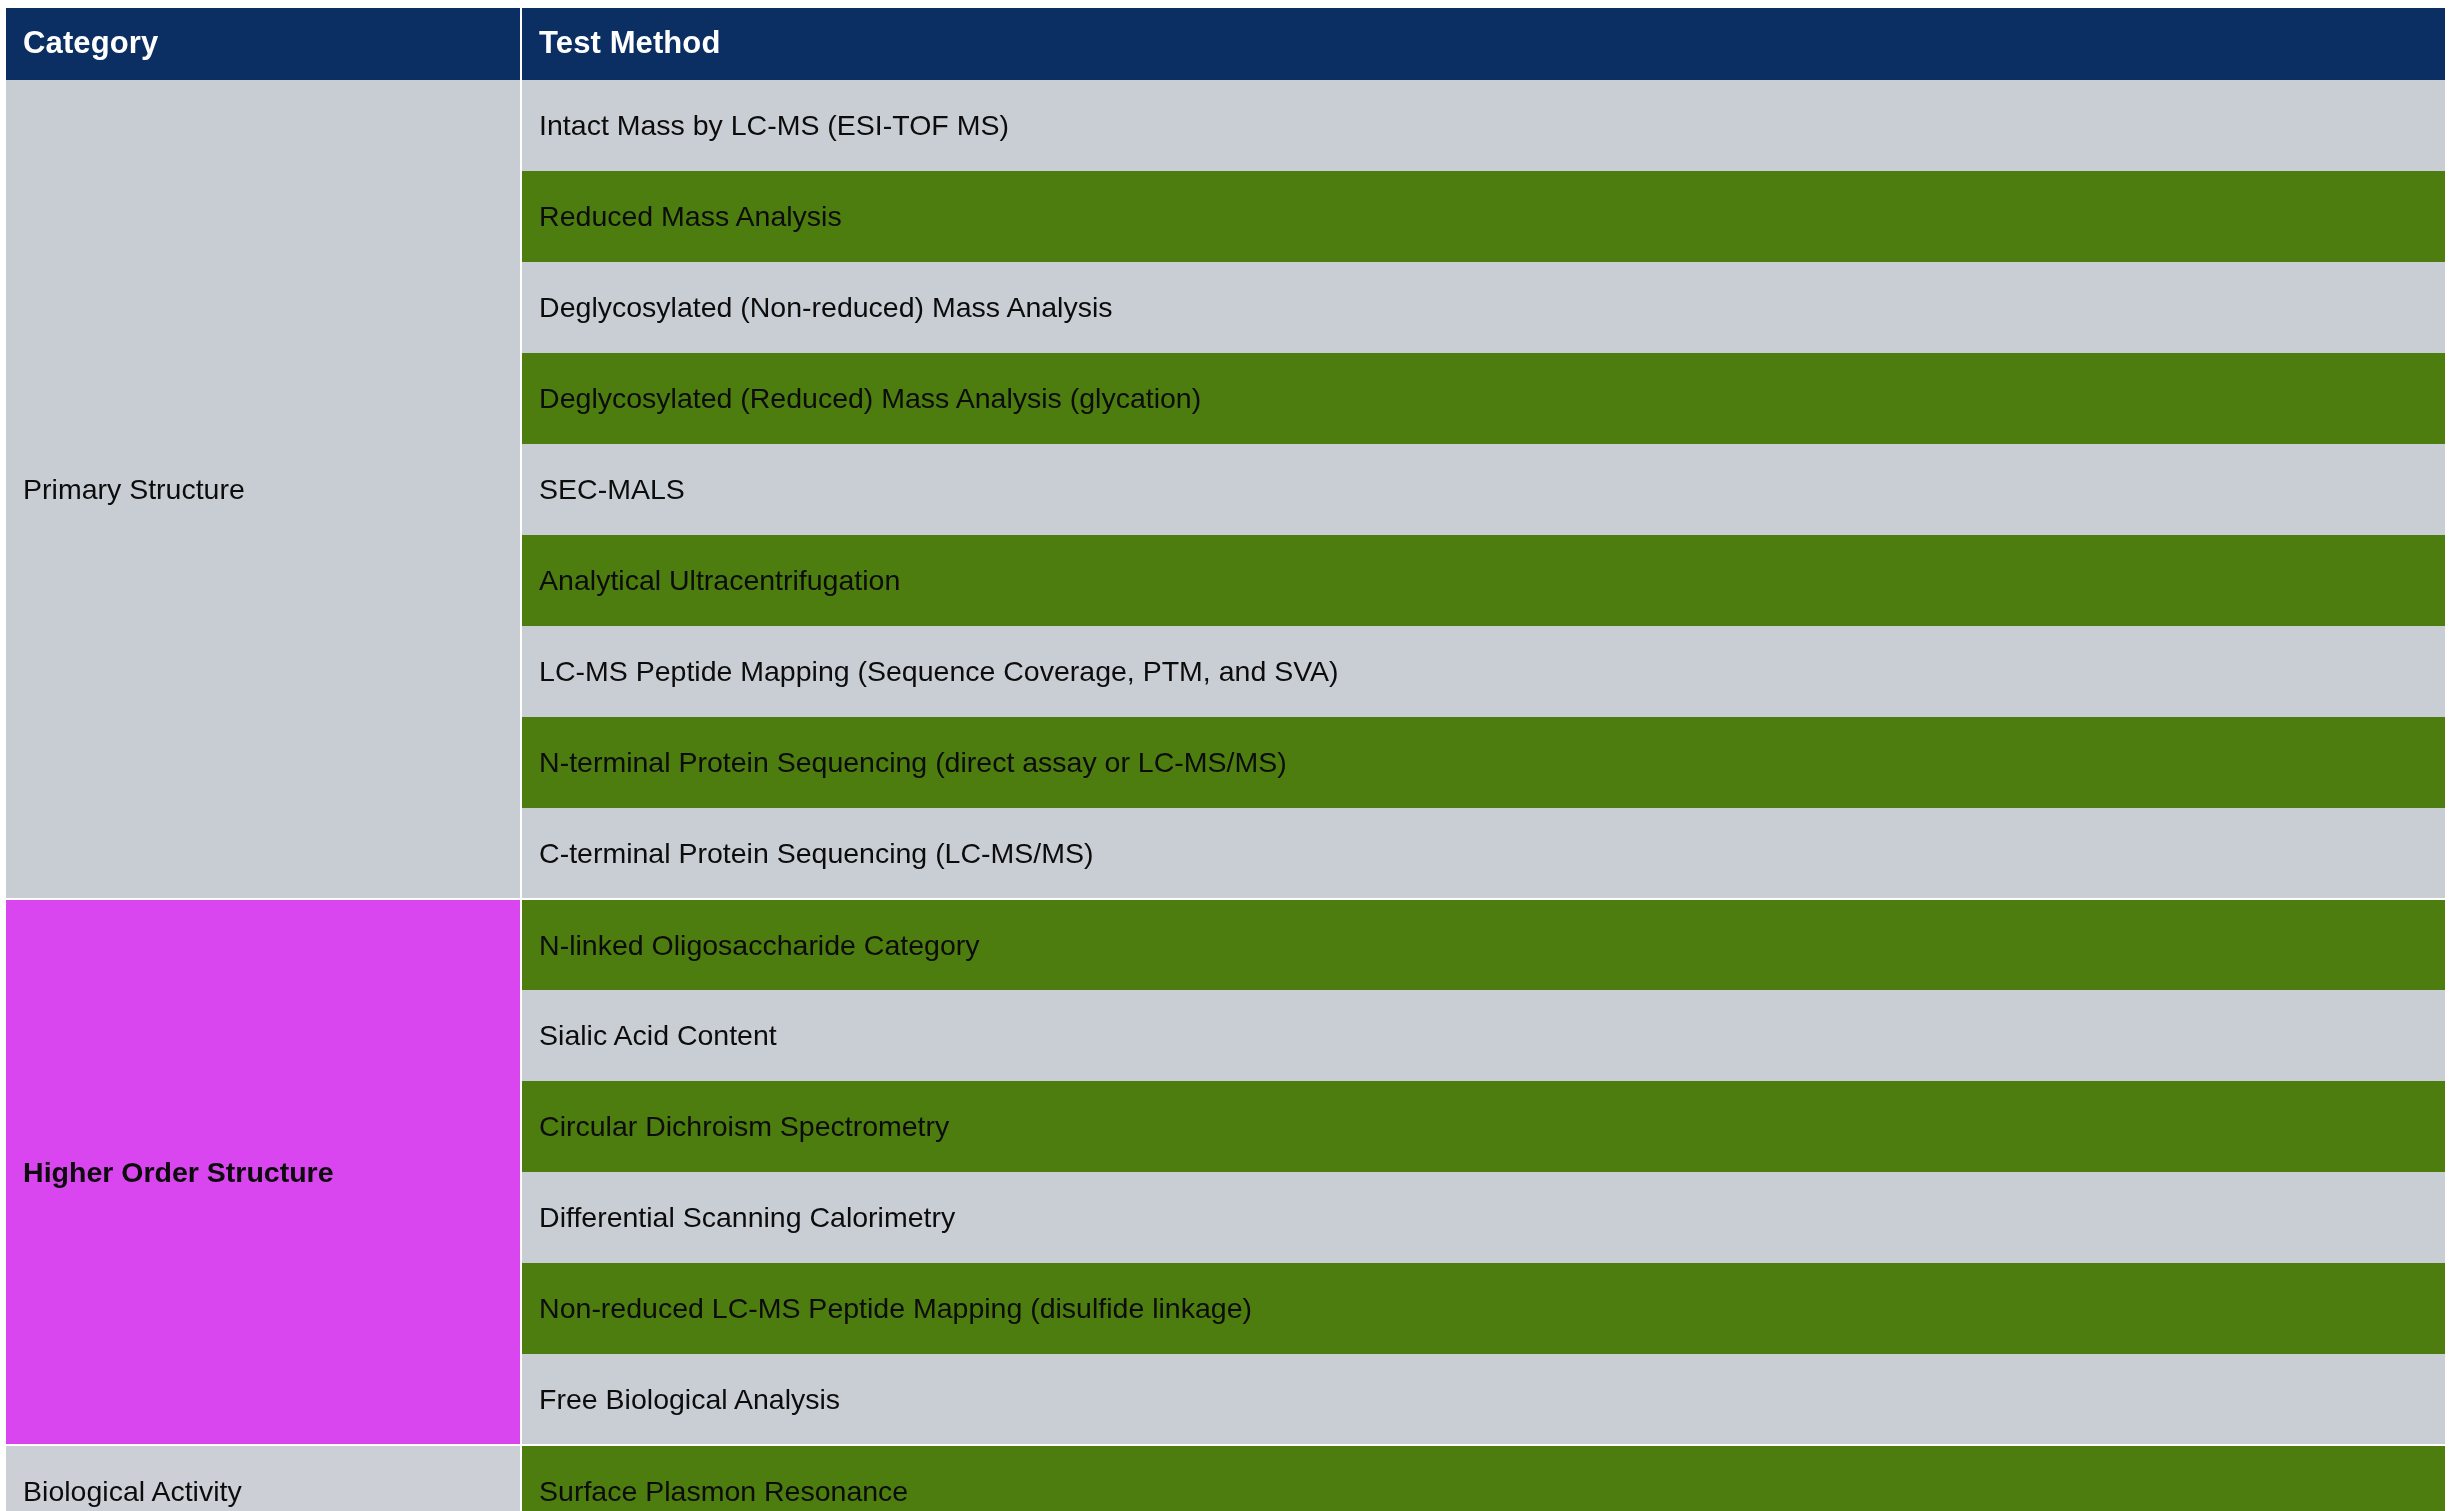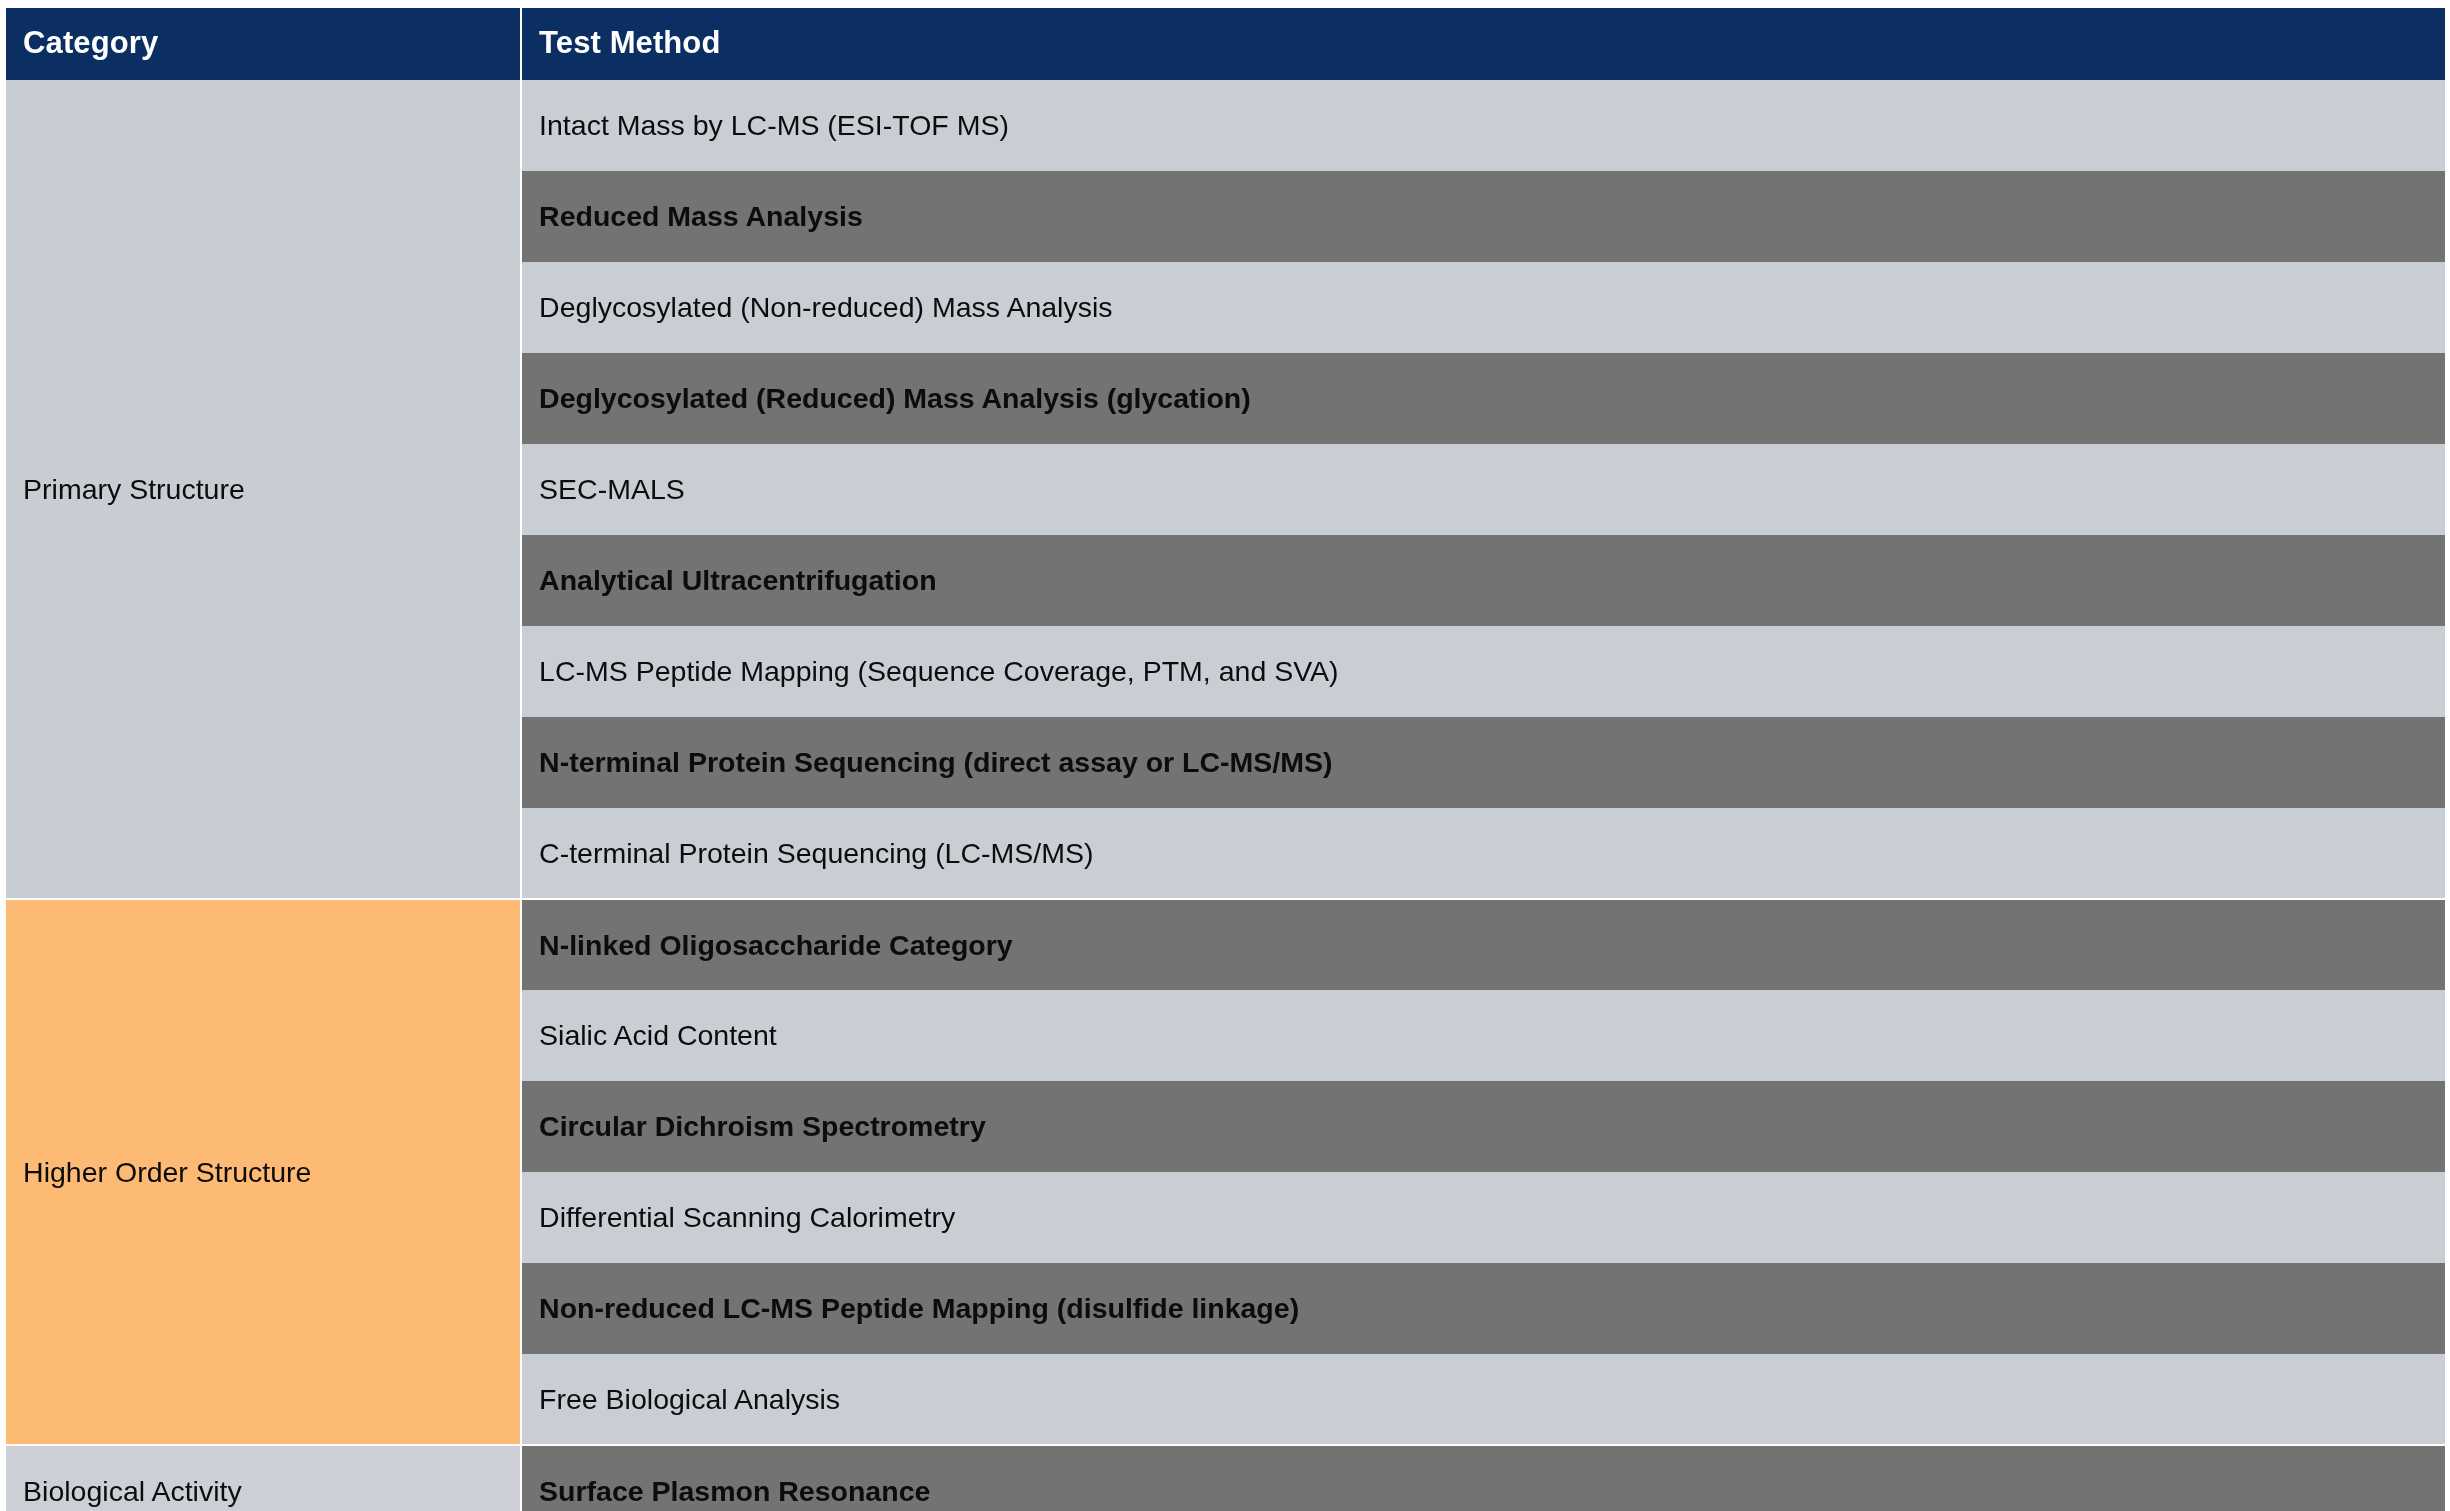--- a/index.html
+++ b/index.html
@@ -51,26 +51,26 @@
     white-space: nowrap;
     overflow: hidden;
     text-overflow: ellipsis;
   }
   tbody td.cat-cell {
     vertical-align: middle;
     border-right: 2px solid #ffffff;
   }
   
   .cat-dark  { background: #c8cdd4; }
-  .cat-light { background: #fdba74; }
+  .cat-light { background: #d946ef; font-weight: bold; }
   .cat-mid   { background: #ccd0d6; }
 
   
   .m-dark  { background: #c9ced5; }
-  .m-light { background: #737373; font-weight: bold; }
+  .m-light { background: #4d7c0f; }
 
   .group-sep td { border-top: 2px solid #ffffff; }
   .top-rule {
     width: 2439px;
     height: 2.7px;
     background: #ffffff;
     margin: 0 auto;
   }
 </style>
 </head>

